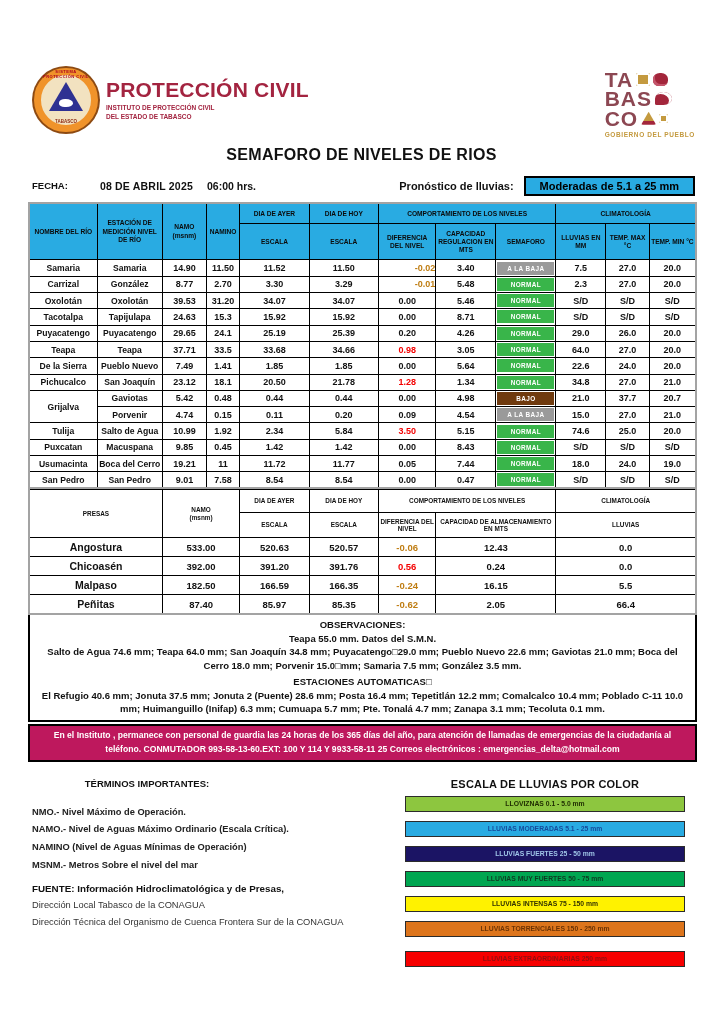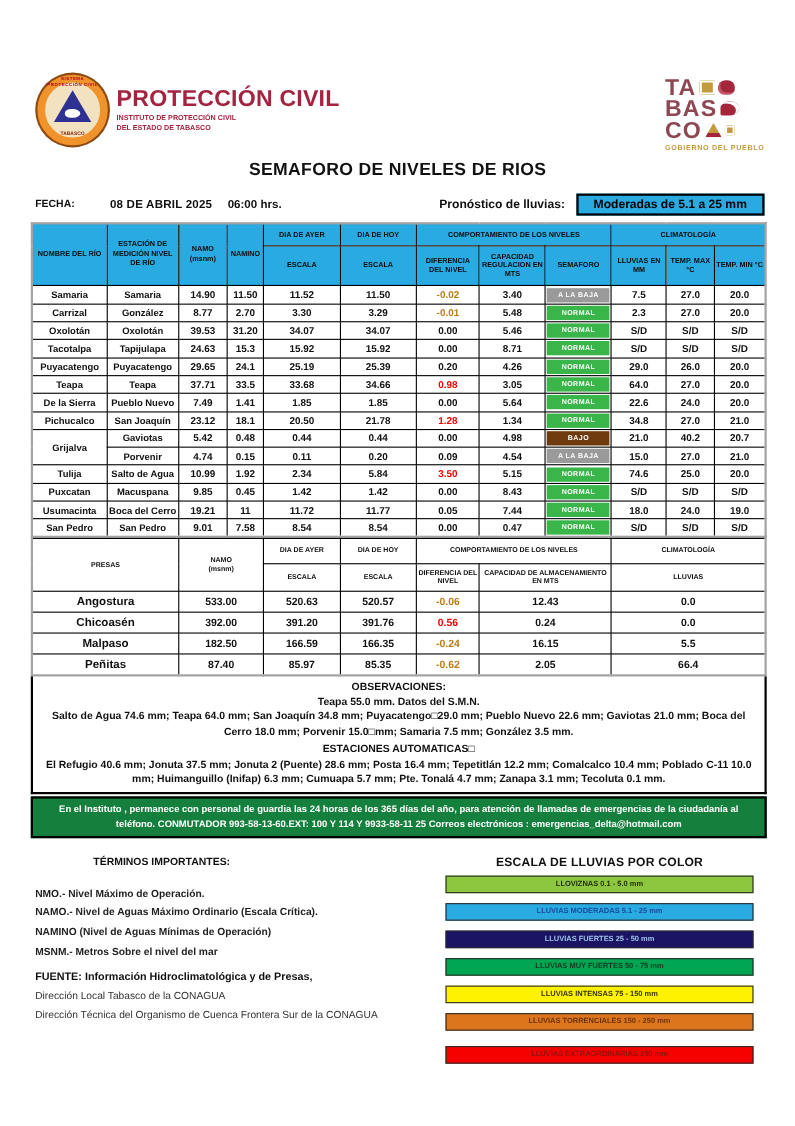--- a/index.html
+++ b/index.html
@@ -45,40 +45,40 @@
                padding: 2px 14px; color: #000; }
   
   .tbl { width: 669px; margin-left: 28px; border-collapse: collapse; table-layout: fixed; }
   .tbl th, .tbl td { border: 1px solid #000; text-align: center; vertical-align: middle; overflow: hidden; }
   .tbl { border: 2px solid #a3a3a3; }
   .rivers th { background: #29abe2; font-size: 6.6px; font-weight: 800; line-height: 1.25; padding: 1px; color: #0b0b0b; }
   .rivers thead tr:first-child th { height: 21px; }
   .rivers thead tr:last-child th { height: 36px; }
   .rivers td { height: 16.3px; font-weight: 700; font-size: 9px; padding: 0; }
   .rivers td.name { font-size: 8.6px; }
-  .rivers td[data-tone="amber"] { color: #bf7d12; }
+  .rivers td[data-tone="amber"] { color: #bf7d12; text-align: right; }
   .rivers td[data-tone="red"] { color: #f40000; }
   .badge { margin: 1px; height: 13px; display: flex; align-items: center; justify-content: center;
            color: #fff; font-size: 6.4px; font-weight: 800; letter-spacing: .4px; }
   [data-status="normal"] { background: #39b54a; }
   [data-status="baja"]   { background: #9a9a9a; }
   [data-status="bajo"]   { background: #6f3a0e; }
   .presas th { background: #fff; font-weight: 800; padding: 1px; line-height: 1.2; }
   .presas thead tr:first-child th { height: 23px; font-size: 6.4px; }
   .presas thead tr:last-child th { height: 25px; font-size: 6.4px; }
   .presas th.big { font-size: 11px; }
   .presas td { height: 19px; font-weight: 800; font-size: 9.5px; }
   .presas td.name { font-size: 10.5px; }
   .presas td[data-tone="amber"] { color: #bf7d12; }
   .presas td[data-tone="red"] { color: #f40000; }
   
   .notes { width: 669px; margin-left: 28px; border: 2px solid #000; border-top: none; text-align: center;
            padding: 3px 4px 4px; }
   .notes .nt { font-size: 9.5px; font-weight: 800; line-height: 1.45; }
-  .banner { width: 669px; margin-left: 28px; margin-top: 2px; background: #15803d; border: 2px solid #000;
+  .banner { width: 669px; margin-left: 28px; margin-top: 2px; background: #be185d; border: 2px solid #000;
             color: #fff; font-size: 8.6px; font-weight: 600; text-align: center; line-height: 1.6; padding: 3px 10px; }
   
   .bottom { display: flex; margin: 16px 28px 0 32px; }
   .terms { width: 360px; }
   .terms-title { text-align: center; width: 230px; font-size: 9.5px; font-weight: 800; margin-bottom: 15px; }
   .term-line { font-size: 9.3px; font-weight: 700; line-height: 1.9; color: #222; }
   .scale { width: 300px; margin-left: auto; }
   .scale-title { text-align: center; font-size: 11px; font-weight: 800; margin-bottom: 6px; letter-spacing: .2px; }
   .bar { height: 16px; margin: 0 10px 9px 10px; border: 1px solid #2b2b2b; display: flex; align-items: center;
          justify-content: center; font-size: 6.8px; font-weight: 700; }
@@ -315,21 +315,21 @@
           <td>5.42</td>
           <td>0.48</td>
           <td>0.44</td>
           <td>0.44</td>
           <td data-tone="black">0.00</td>
           <td>4.98</td>
           <td>
             <div class="badge" data-status="bajo">BAJO</div>
           </td>
           <td>21.0</td>
-          <td>40.2</td>
+          <td>37.7</td>
           <td>20.7</td>
         </tr>
         <tr>
           <td class="name">Porvenir</td>
           <td>4.74</td>
           <td>0.15</td>
           <td>0.11</td>
           <td>0.20</td>
           <td data-tone="black">0.09</td>
           <td>4.54</td>

